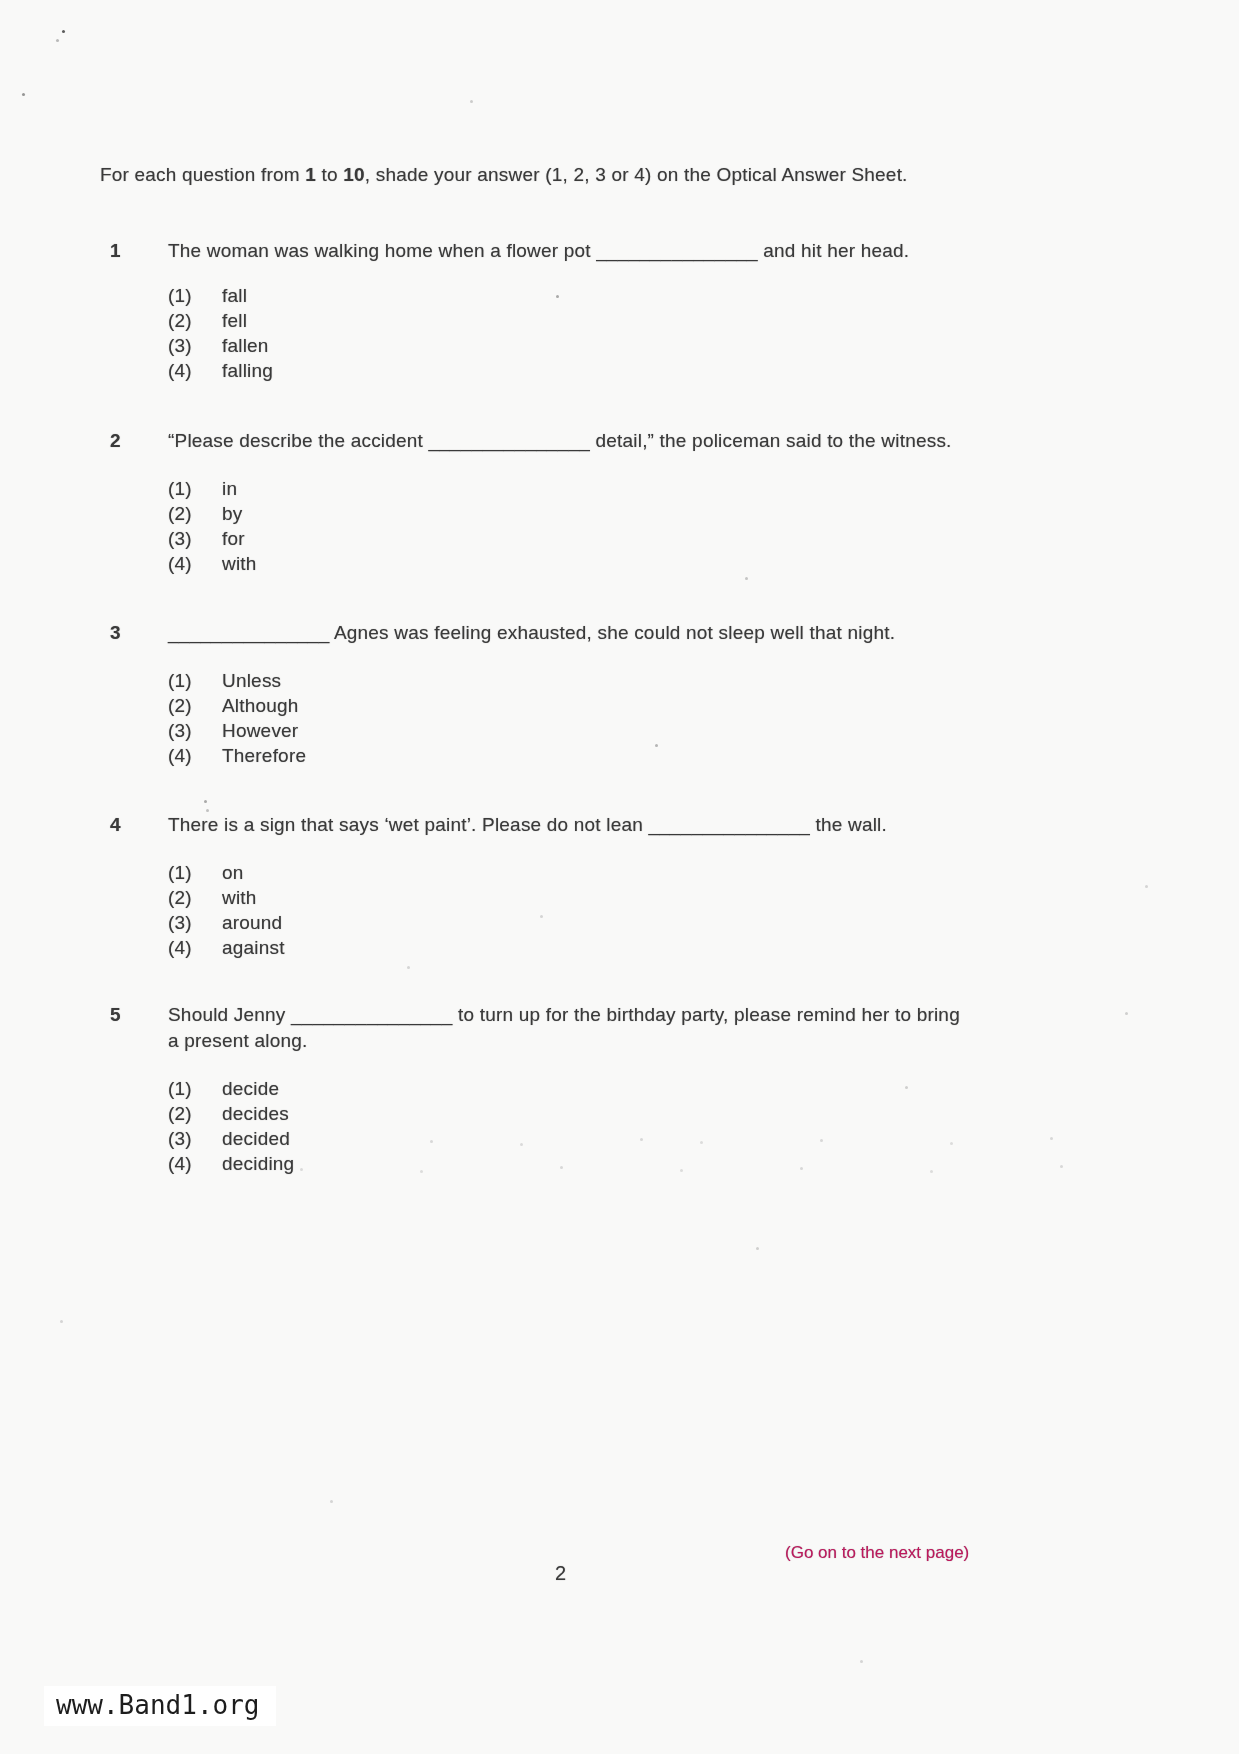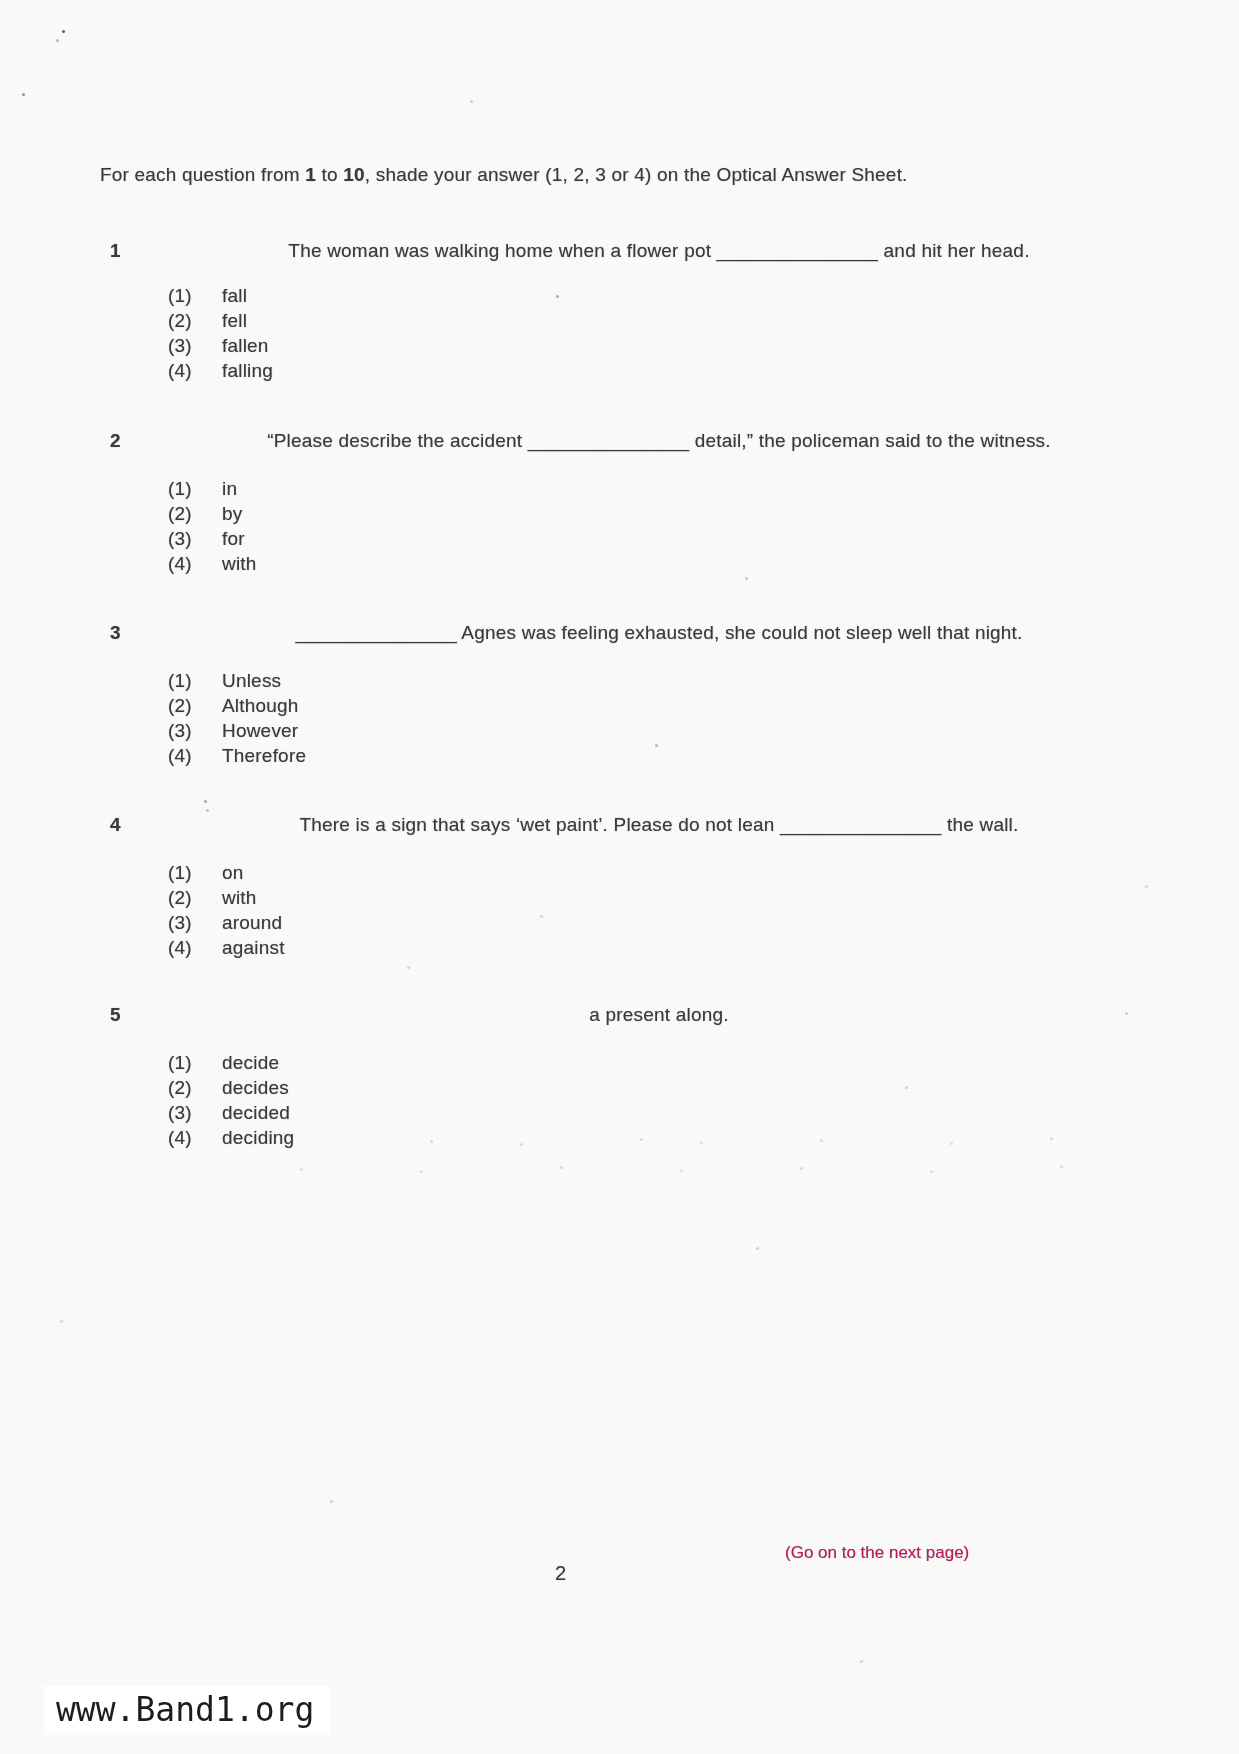--- a/index.html
+++ b/index.html
@@ -18,30 +18,30 @@
     font-size:19px;line-height:26px;letter-spacing:.2px;
   }
   .instr-bold{font-weight:bold;}
   .marks{
     position:absolute;left:100px;top:205px;width:1060px;
     text-align:right;font-size:19px;
   }
   .q{position:absolute;left:110px;width:1040px;font-size:19px;line-height:26px;letter-spacing:.2px;}
   .qrow{display:flex;}
   .qnum{width:58px;font-weight:bold;flex:0 0 58px;}
-  .qtext{flex:1;text-align:center;}
+  .qtext{flex:1;}
   .opts{margin-left:58px;margin-top:22px;}
   .opt{display:flex;line-height:25px;}
   .olabel{width:54px;flex:0 0 54px;}
   .footer-note{position:absolute;left:785px;top:1543px;font-size:17px;color:#be185d;}
   .page-number{position:absolute;left:555px;top:1562px;font-size:20px;}
   .watermark{
     position:absolute;left:44px;top:1686px;
     font-family:"DejaVu Sans Mono","Liberation Mono",monospace;
-    font-size:33px;color:#1d1d1d;background:#ffffff;
+    font-size:26px;color:#1d1d1d;background:#ffffff;
     padding:4px 16px 6px 12px;text-shadow:none;
   }
   
   .noise{
     position:absolute;top:0;left:0;width:3px;height:3px;background:transparent;border-radius:50%;
     box-shadow:
       62px 30px 0 rgba(40,40,40,.75),
       56px 39px 0 rgba(90,90,90,.4),
       22px 93px 0 rgba(70,70,70,.55),
       470px 100px 0 rgba(120,120,120,.35),
@@ -182,20 +182,21 @@
           <span class="olabel">(4)</span>
           <span>against</span>
         </div>
     </div>
   </div>
 
   <div class="q scantext" style="top:1002px">
     <div class="qrow">
       <div class="qnum">5</div>
       <div class="qtext">
+        <div>Should Jenny _______________ to turn up for the birthday party, please remind her to bring</div>
         <div>a present along.</div>
       </div>
     </div>
     <div class="opts">
       <div class="opt">
           <span class="olabel">(1)</span>
           <span>decide</span>
         </div>
       <div class="opt">
           <span class="olabel">(2)</span>

